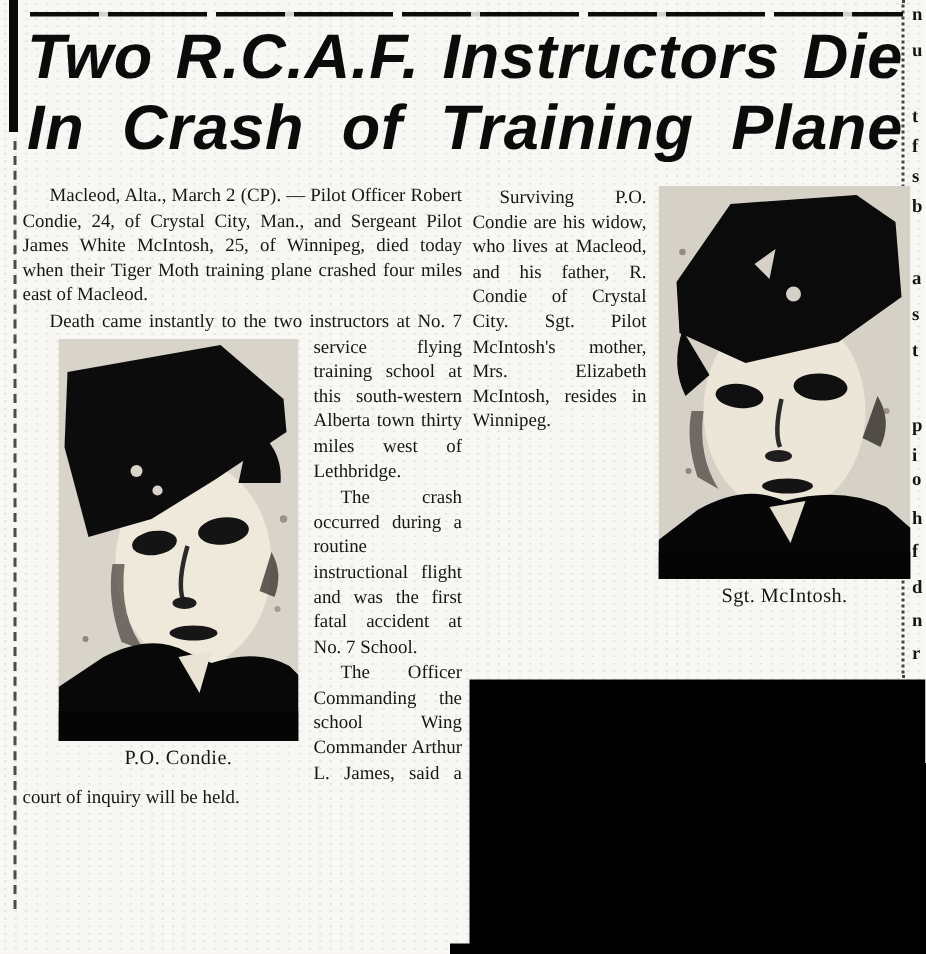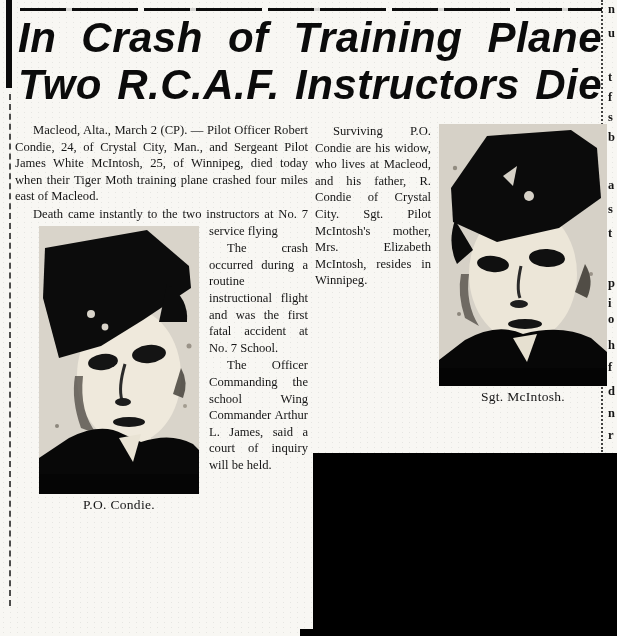--- a/index.html
+++ b/index.html
@@ -89,22 +89,22 @@
     <span class="frag">i</span>
     <span class="frag">o</span>
     <span class="frag">h</span>
     <span class="frag">f</span>
     <span class="frag">d</span>
     <span class="frag">n</span>
     <span class="frag">r</span>
   </div>
 
   <div class="headline">
+    <div class="hl-line">Two R.C.A.F. Instructors Die</div>
     <div class="hl-line">In Crash of Training Plane</div>
-    <div class="hl-line">Two R.C.A.F. Instructors Die</div>
   </div>
 
   <div class="col col-left">
     <div class="para">
       <span class="lead">Macleod, Alta.,</span><span> March 2 (CP). — Pilot Officer Robert Condie, 24, of Crystal City, Man., and Sergeant Pilot James White McIntosh, 25, of Winnipeg, died today when their Tiger Moth training plane crashed four miles east of Macleod.</span>
     </div>
     <div class="para">
       <span>Death came instantly to the two instructors at No. 7 service flying </span><span class="fig fig-left">
           <svg width="160" height="268" viewBox="0 0 160 268" xmlns="http://www.w3.org/2000/svg">
             <rect x="0" y="0" width="160" height="268" fill="#d9d4ca"></rect>
@@ -123,21 +123,21 @@
             <path d="M86,138 q-7,24 -3,36" stroke="#2a2a2a" stroke-width="3" fill="none"></path>
             <ellipse cx="84" cy="176" rx="8" ry="4" fill="#1c1c1c"></ellipse>
             <ellipse cx="90" cy="196" rx="16" ry="5" fill="#161616"></ellipse>
             <path d="M44,150 q-4,36 14,58 l-16,-6 q-10,-28 -6,-52 Z" fill="#55504a" opacity="0.8"></path>
             <path d="M142,142 q8,14 2,30 l-10,-4 Z" fill="#3c3832" opacity="0.8"></path>
             <path d="M0,268 L0,232 L30,212 Q62,196 84,208 L102,216 Q132,206 154,218 L160,224 L160,268 Z" fill="#080808"></path>
             <polygon points="80,212 94,236 102,208" fill="#e9e3d4"></polygon>
             <rect x="0" y="248" width="160" height="20" fill="#050505"></rect>
           </svg>
           <span class="caption">P.O. Condie.</span>
-        </span>
+        </span><span>training school at this south-western Alberta town thirty miles west of Lethbridge.</span>
     </div>
     <div class="para">
       <span>The crash occurred during a routine instructional flight and was the first fatal accident at No. 7 School.</span>
     </div>
     <div class="para">
       <span>The Officer Commanding the school Wing Commander Arthur L. James, said a court of inquiry will be held.</span>
     </div>
   </div>
 
   <div class="col col-right">

